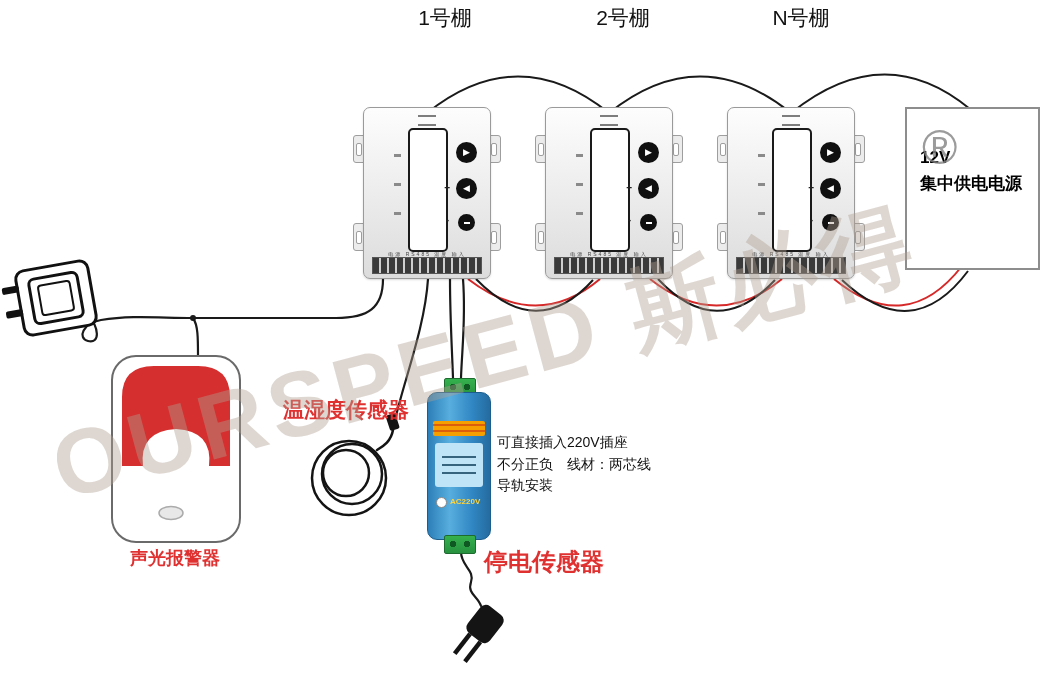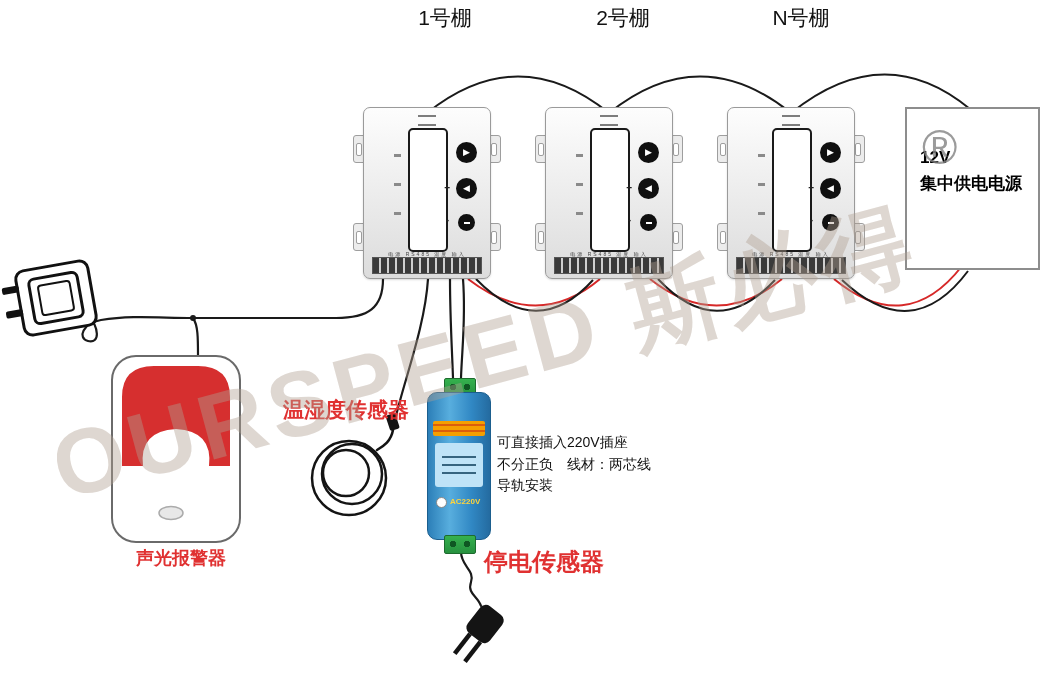--- a/index.html
+++ b/index.html
@@ -65,21 +65,21 @@
     background-image:repeating-linear-gradient(0deg,transparent 0 4px,rgba(200,40,20,.55) 4px 6px);}
   .mpanel{position:absolute;top:50px;left:7px;right:7px;height:44px;background:#bfe3f7;border-radius:3px;
     display:flex;flex-direction:column;justify-content:center;gap:6px;align-items:center;}
   .mpanel i{display:block;width:70%;height:2px;background:#36647f;}
   .mled{position:absolute;top:104px;left:8px;width:9px;height:9px;border-radius:50%;background:#fff;border:1px solid #888;}
   .mvolt{position:absolute;top:104px;left:22px;font-size:8px;font-weight:700;color:#ffd43b;}
 
   
   .red-label{position:absolute;color:#e03131;font-weight:700;z-index:8;white-space:nowrap;}
   .lbl-temp{left:283px;top:396px;font-size:21px;}
-  .lbl-alarm{left:136px;top:546px;font-size:18px;}
+  .lbl-alarm{left:130px;top:546px;font-size:18px;}
   .lbl-power{left:484px;top:546px;font-size:24px;}
   .notes{position:absolute;left:497px;top:432px;font-size:14px;color:#111;line-height:1.55;z-index:8;}
 
   
   .watermark{position:absolute;left:55px;top:408px;z-index:20;pointer-events:none;
     font-size:92px;font-weight:700;letter-spacing:6px;white-space:nowrap;
     color:rgba(176,160,146,.42);transform:rotate(-15deg);transform-origin:0 50%;}
   .registered{position:absolute;left:922px;top:120px;z-index:21;pointer-events:none;
     font-size:48px;color:rgba(130,130,130,.8);}
 </style>

